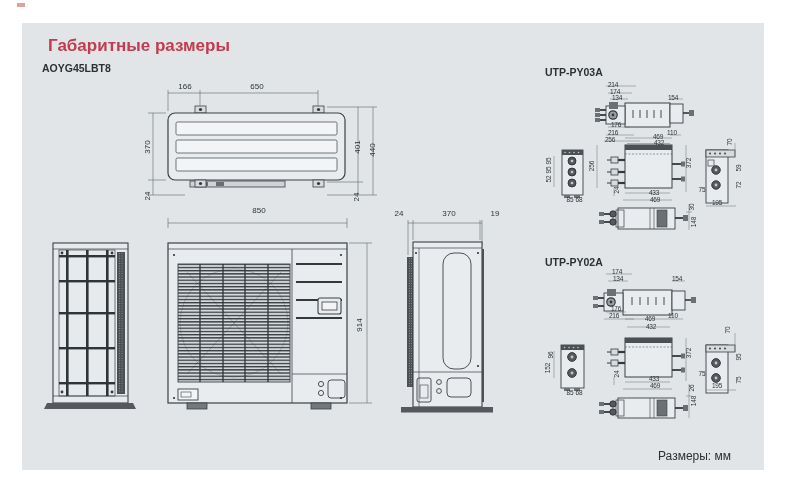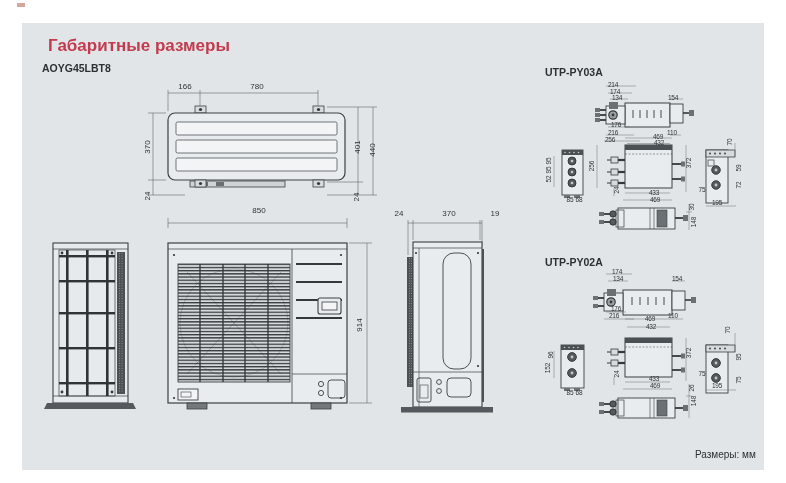--- a/index.html
+++ b/index.html
@@ -2,21 +2,21 @@
 <html><head>
 <meta charset="utf-8">
 <style>
   html,body{margin:0;padding:0;background:#ffffff;}
   .page{position:relative;width:786px;height:483px;background:#ffffff;overflow:hidden;
         font-family:"Liberation Sans",sans-serif;}
   .panel{position:absolute;left:22px;top:23px;width:742px;height:447px;background:#e1e5e7;}
   .reddash{position:absolute;left:17px;top:3px;width:8px;height:4px;background:#d9a49d;}
   .title{position:absolute;left:48px;top:36px;font-size:17px;font-weight:700;color:#c23b4e;}
   .model{position:absolute;font-size:10.5px;font-weight:700;color:#2b3034;}
-  .note{position:absolute;left:695px;top:449px;font-size:10px;color:#2b3034;}
+  .note{position:absolute;left:658px;top:449px;font-size:12px;color:#2b3034;}
   .d,.dv{position:absolute;color:#2f3438;white-space:nowrap;line-height:1;}
   .d{transform:translate(-50%,-50%);}
   .dv{transform:translate(-50%,-50%) rotate(-90deg);}
   .big{font-size:8px;}
   .sm{font-size:6.5px;letter-spacing:-0.2px;}
   svg{position:absolute;overflow:visible;}
   .dl{stroke:#60666a;stroke-width:0.6;fill:none;}
   .dls{stroke:#6a7074;stroke-width:0.5;fill:none;}
 </style>
 </head>
@@ -364,21 +364,21 @@
       <rect x="59" y="136" width="5" height="4" fill="#6b7074"></rect>
       <rect x="59" y="144" width="5" height="4" fill="#6b7074"></rect>
       <line x1="135" y1="142" x2="143" y2="142" stroke="#33383c" stroke-width="1.8"></line>
       <rect x="143" y="139" width="5" height="6" fill="#6b7074"></rect>
       <line class="dls" x1="149" y1="118" x2="149" y2="152"></line>
       <line class="dls" x1="146" y1="130" x2="152" y2="130"></line>
     </g>
   </svg>
 
   <span class="d big" style="left:185px;top:87px">166</span>
-  <span class="d big" style="left:257px;top:87px">780</span>
+  <span class="d big" style="left:257px;top:87px">650</span>
   <span class="dv big" style="left:148px;top:147px">370</span>
   <span class="dv big" style="left:358px;top:147px">401</span>
   <span class="dv big" style="left:373px;top:150px">440</span>
   <span class="dv big" style="left:148px;top:196px">24</span>
   <span class="dv big" style="left:357px;top:197px">24</span>
   <span class="d big" style="left:259px;top:211px">850</span>
   <span class="dv big" style="left:360px;top:325px">914</span>
   <span class="d big" style="left:399px;top:214px">24</span>
   <span class="d big" style="left:449px;top:214px">370</span>
   <span class="d big" style="left:495px;top:214px">19</span>

